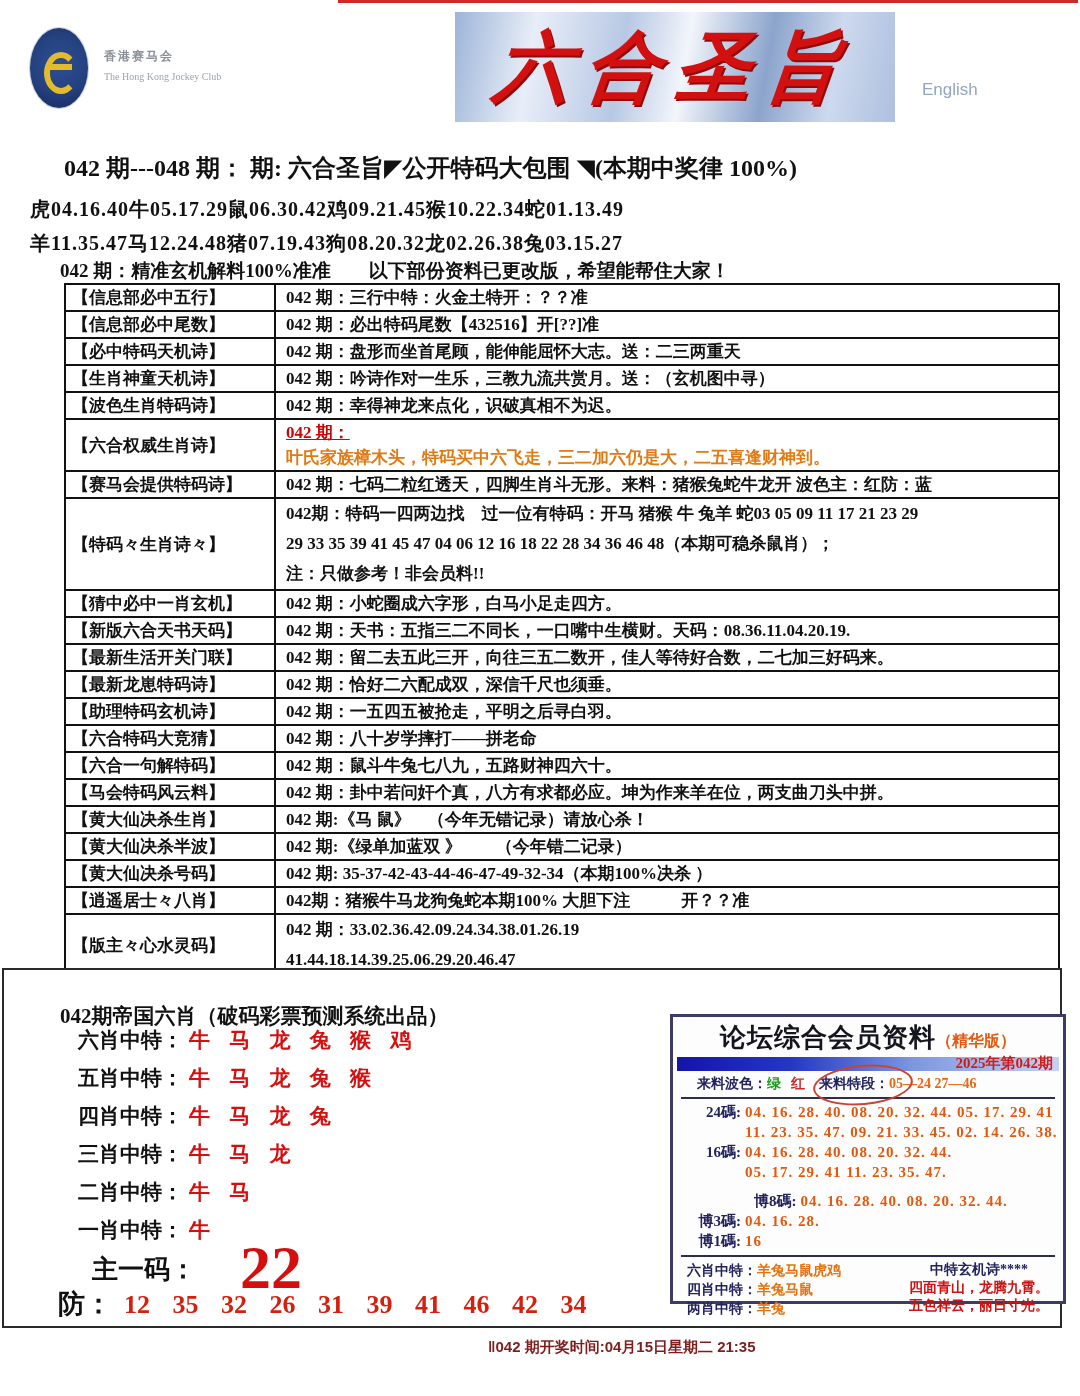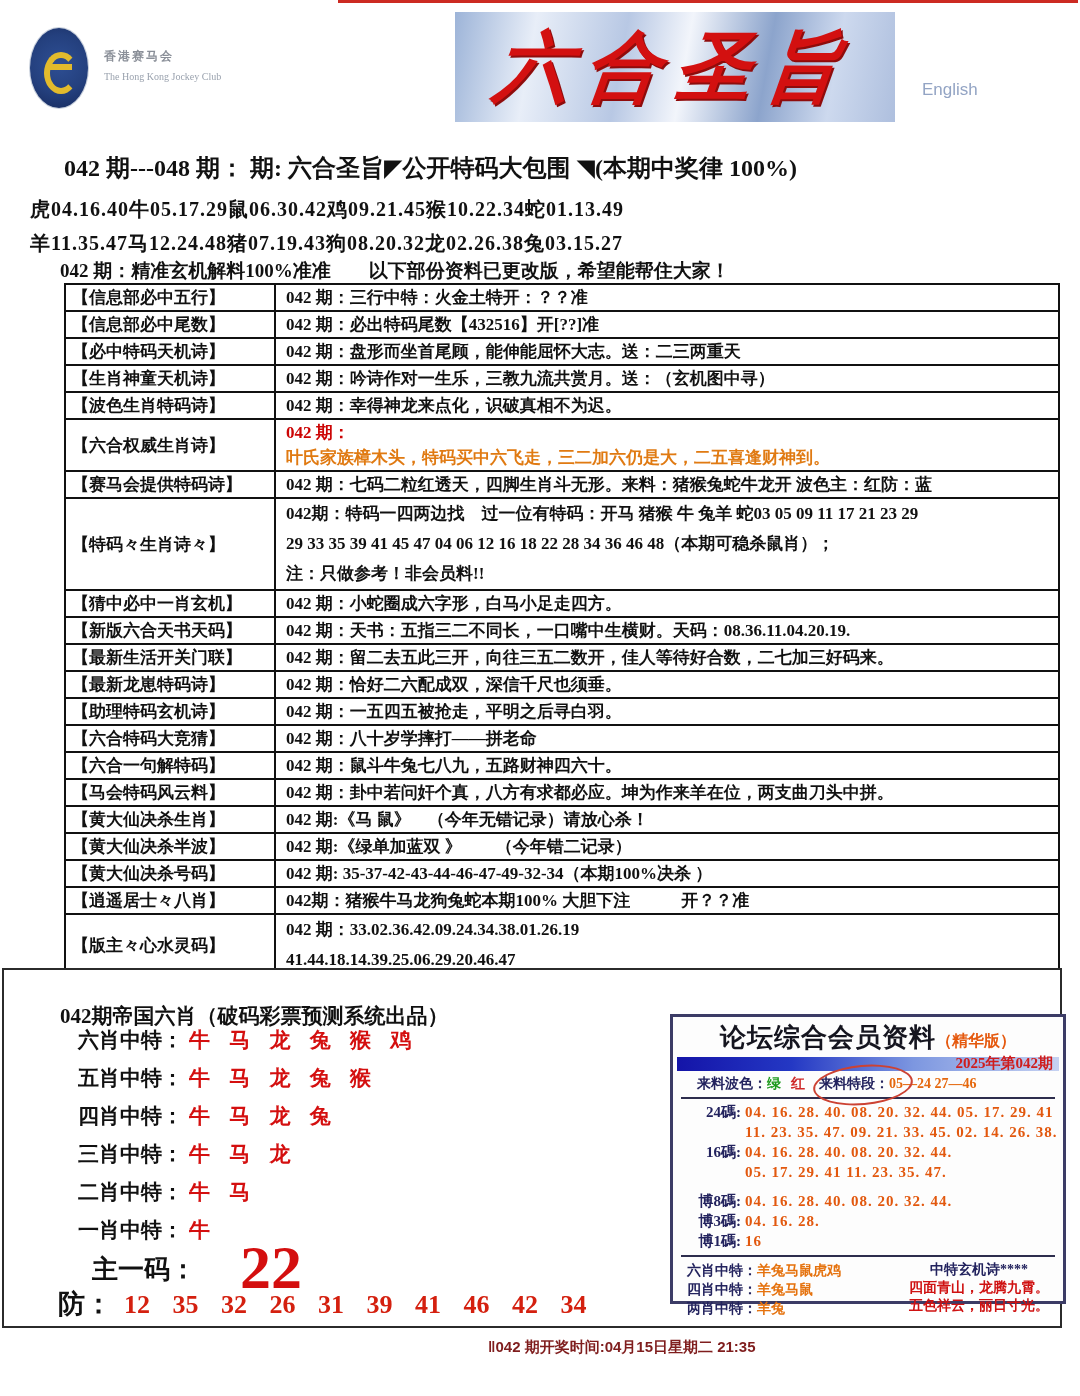--- a/index.html
+++ b/index.html
@@ -30,21 +30,21 @@
   .z2{top:230px;}
   .note{position:absolute;left:60px;top:258px;font-size:19px;font-weight:bold;white-space:nowrap;}
   
   .itable{position:absolute;left:64px;top:283px;width:996px;border:2px solid #111;border-bottom-width:3px;box-sizing:border-box;}
   .trow{display:flex;border-bottom:2px solid #111;}
   .trow:last-child{border-bottom:none;}
   .tl{width:210px;min-width:210px;border-right:2px solid #111;box-sizing:border-box;
       font-size:17px;font-weight:bold;padding:0 6px;display:flex;align-items:center;line-height:25px;}
   .tc{flex:1;font-size:17px;font-weight:bold;padding:0 10px;display:flex;flex-direction:column;justify-content:center;min-height:25px;line-height:25px;white-space:nowrap;}
   .cline{line-height:30px;white-space:nowrap;}
-  .red{color:#cc0505;}
+  .red{color:#cc0505;text-decoration:underline;}
   .orange{color:#e07a12;}
   
   .bottom-box{position:absolute;left:2px;top:968px;width:1060px;height:360px;border:2px solid #2b2b2b;box-sizing:border-box;background:#fff;}
   .empire-title{position:absolute;left:56px;top:16px;font-size:21px;font-weight:bold;margin-top:16px;}
   .empire-rows{position:absolute;left:74px;top:52px;}
   .erow{line-height:37px;white-space:nowrap;}
   .elabel{font-size:21px;font-weight:bold;color:#111;}
   .evalue{font-size:21px;font-weight:bold;color:#d40f0f;letter-spacing:3px;word-spacing:8px;margin-left:6px;}
   .main-code{position:absolute;left:88px;top:262px;white-space:nowrap;}
   .mc-label{font-size:26px;font-weight:bold;}
@@ -60,21 +60,21 @@
   .mb-bar{margin:2px 4px 0 4px;height:14px;background:linear-gradient(90deg,#1414a8 0%,#2438c4 30%,#7d97e0 62%,#c6d2f2 100%);position:relative;}
   .mb-issue{position:absolute;right:6px;top:-3px;font-size:15px;font-weight:bold;color:#cf1d1d;white-space:nowrap;}
   .mb-wave{margin:4px 0 4px 24px;font-size:14px;font-weight:bold;white-space:nowrap;}
   .navy{color:#23235e;}
   .green{color:#1d9a1d;}
   .redc{color:#cf2a2a;margin-right:14px;margin-left:10px;}
   .orangec{color:#e5680e;}
   .mb-div{height:2px;background:#2d2d4d;margin:4px 8px 0 8px;}
   .mb-codes{margin-top:3px;}
   .crow{display:flex;margin-left:16px;white-space:nowrap;}
-  .crow.gap{margin-top:9px;}
+  .crow.gap{margin-top:9px;justify-content:center;}
   .clabel{font-size:15px;font-weight:bold;color:#23235e;min-width:52px;text-align:right;line-height:20px;}
   .cvals{margin-left:4px;}
   .cv{font-size:15px;font-weight:bold;color:#e2580e;line-height:20px;letter-spacing:1px;}
   .mb-bottom{display:flex;margin:4px 0 0 14px;}
   .mb-xiao{width:208px;}
   .xrow{line-height:18px;white-space:nowrap;}
   .xlabel{font-size:14px;font-weight:bold;color:#23235e;}
   .xvalue{font-size:14px;font-weight:bold;color:#e5720e;}
   .mb-poem{flex:1;}
   .poem-title{font-size:14px;font-weight:bold;color:#23235e;text-align:center;line-height:18px;}

